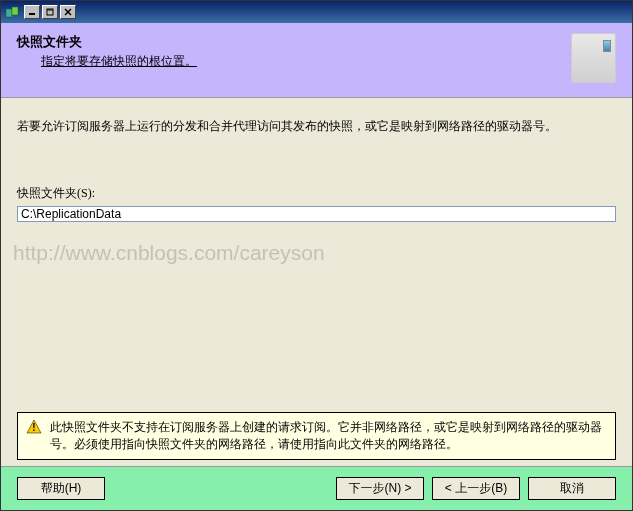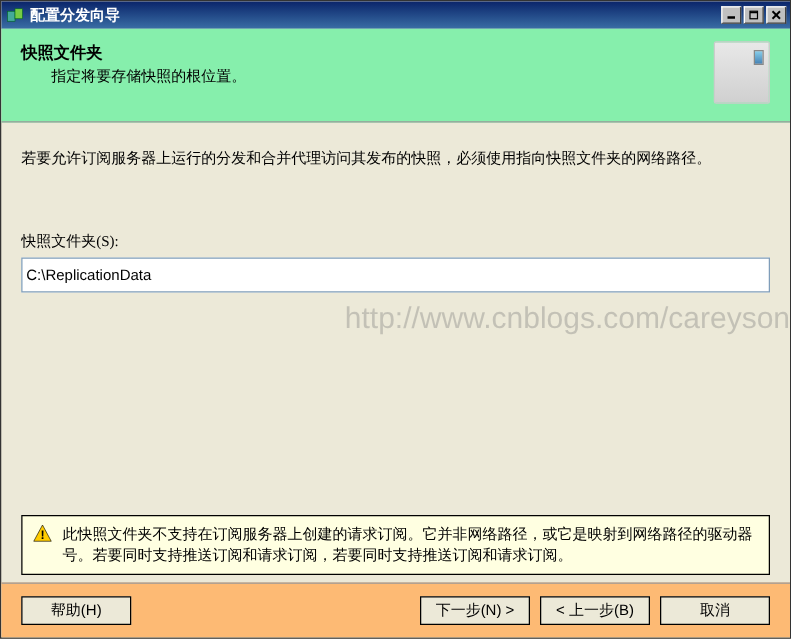--- a/index.html
+++ b/index.html
@@ -65,20 +65,21 @@
     .header-title {
       font-weight: bold;
       font-size: 13px;
       color: #000;
     }
     .header-subtitle {
       font-size: 12px;
       color: #000;
       margin-top: 2px;
       margin-left: 24px;
+      text-decoration: underline;
     }
     .header-graphic {
       width: 45px;
       height: 50px;
       background: linear-gradient(to bottom, #e8e8e8, #d0d0d0);
       border: 1px solid #ccc;
       border-radius: 2px;
       position: relative;
     }
     .header-graphic::before {
@@ -102,36 +103,36 @@
       margin-bottom: 50px;
       line-height: 1.4;
     }
     .field-label {
       font-size: 12px;
       margin-bottom: 4px;
       font-family: Liberation Serif, serif;
     }
     .text-input {
       width: 100%;
-      height: 28px;
+      height: 16px;
       border: 1px solid #7f9db9;
       font-size: 12px;
       padding: 1px 3px;
       font-family: Tahoma, sans-serif;
       outline: none;
     }
     
     
     .watermark {
       position: absolute;
       top: 240px;
       left: 12px;
       right: 0;
-      text-align: right;
-      font-size: 24px;
+      text-align: left;
+      font-size: 21px;
       color: rgba(120,120,120,0.35);
       font-family: Arial, sans-serif;
       pointer-events: none;
     }
     
     
     .warning-box {
       position: absolute;
       bottom: 50px;
       left: 16px;
@@ -159,51 +160,50 @@
     }
     
     
     .footer {
       position: absolute;
       bottom: 0;
       left: 0;
       right: 0;
       padding: 10px 16px;
       border-top: 1px solid #999;
-      background: #fdba74;
+      background: #86efac;
       display: flex;
       align-items: center;
       gap: 8px;
     }
     .footer-spacer { flex: 1; }
     .btn {
       height: 23px;
       padding: 0 8px;
       background: #ece9d8;
       border: 1px solid #000;
       font-size: 12px;
       font-family: inherit;
       cursor: pointer;
       min-width: 88px;
     }
     body { background: #ece9d8; }
     .header-area, .content-wrapper { background: #ece9d8; }
-    .header-area { background: #86efac; }
+    .header-area { background: #c4b5fd; }
   </style>
 </head>
 <body>
 
 <div class="titlebar">
   <span class="titlebar-icon">
     <svg width="14" height="14" viewBox="0 0 14 14">
       <rect x="1" y="4" width="6" height="8" fill="#4a9" stroke="#062" stroke-width="0.5"></rect>
       <rect x="7" y="2" width="6" height="8" fill="#7c4" stroke="#062" stroke-width="0.5"></rect>
     </svg>
   </span>
-  <span class="titlebar-text">配置分发向导</span>
   <div class="window-controls">
     <div class="window-btn">
       <svg width="8" height="8">
           <line x1="1" y1="6" x2="7" y2="6" stroke="#000" stroke-width="2"></line>
         </svg>
     </div>
     <div class="window-btn">
       <svg width="8" height="8">
           <rect x="1" y="1" width="6" height="6" fill="none" stroke="#000" stroke-width="1"></rect>
           <line x1="1" y1="2" x2="7" y2="2" stroke="#000" stroke-width="1"></line>
@@ -220,35 +220,35 @@
 
 <div class="header-area">
   <div>
     <div class="header-title">快照文件夹</div>
     <div class="header-subtitle">指定将要存储快照的根位置。</div>
   </div>
   <div class="header-graphic"></div>
 </div>
 
 <div class="content">
-  <div class="instruction">若要允许订阅服务器上运行的分发和合并代理访问其发布的快照，必须使用指向快照文件夹的网络路径。</div>
+  <div class="instruction">若要允许订阅服务器上运行的分发和合并代理访问其发布的快照，或它是映射到网络路径的驱动器号。</div>
   <div class="field-label">快照文件夹(S):</div>
   <input type="text" class="text-input" value="C:\ReplicationData" style="">
 </div>
 
 <div class="watermark">http://www.cnblogs.com/careyson</div>
 
 <div class="warning-box">
   <span class="warning-icon">
     <svg width="16" height="16" viewBox="0 0 16 16">
       <polygon points="8,1 15,14 1,14" fill="#ffcc00" stroke="#000" stroke-width="0.5"></polygon>
       <text x="8" y="12" text-anchor="middle" font-size="10" font-weight="bold" fill="#000">!</text>
     </svg>
   </span>
-  <div class="warning-text">此快照文件夹不支持在订阅服务器上创建的请求订阅。它并非网络路径，或它是映射到网络路径的驱动器号。若要同时支持推送订阅和请求订阅，若要同时支持推送订阅和请求订阅。</div>
+  <div class="warning-text">此快照文件夹不支持在订阅服务器上创建的请求订阅。它并非网络路径，或它是映射到网络路径的驱动器号。必须使用指向快照文件夹的网络路径，请使用指向此文件夹的网络路径。</div>
 </div>
 
 <div class="footer">
   <button class="btn">帮助(H)</button>
   <div class="footer-spacer"></div>
   <button class="btn">下一步(N) &gt;</button>
   <button class="btn">&lt; 上一步(B)</button>
   <button class="btn">取消</button>
 </div>
 

